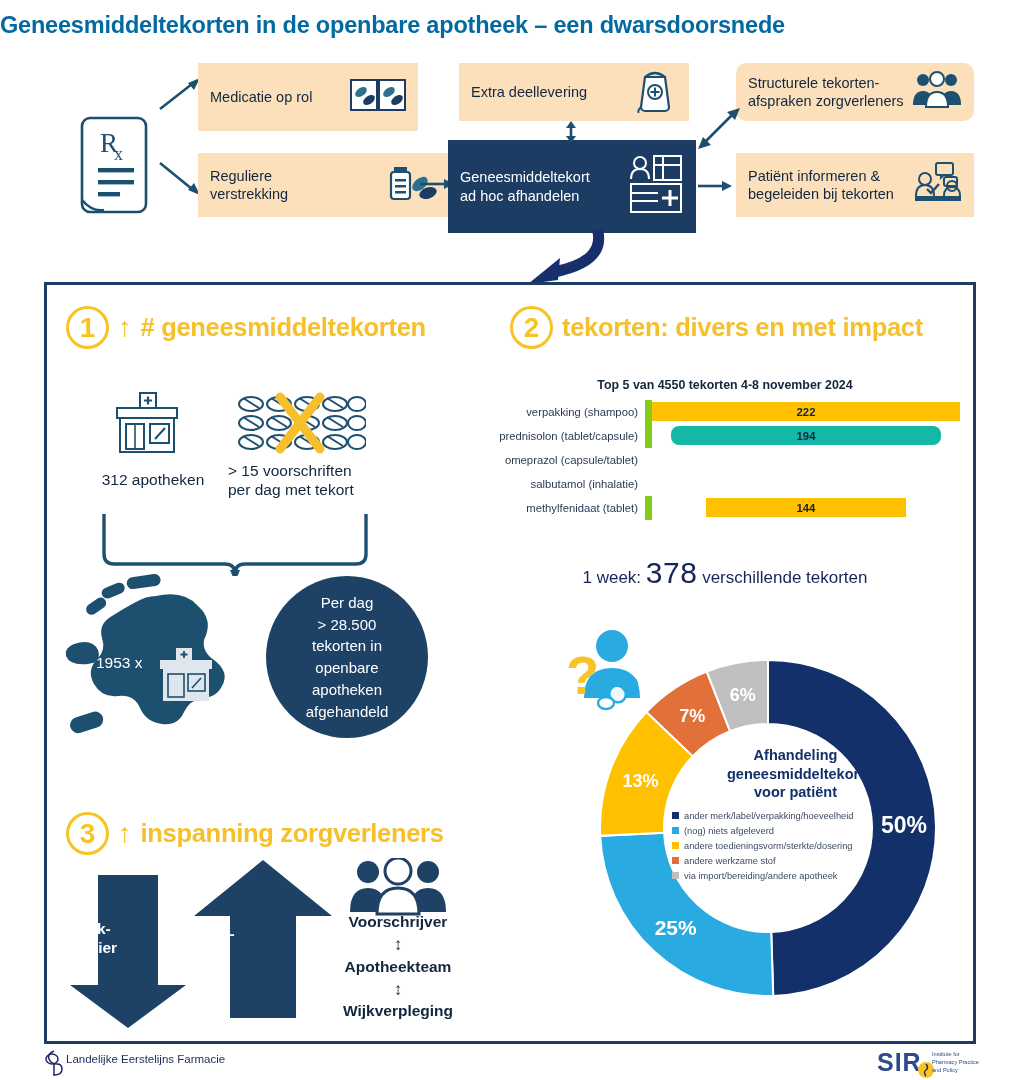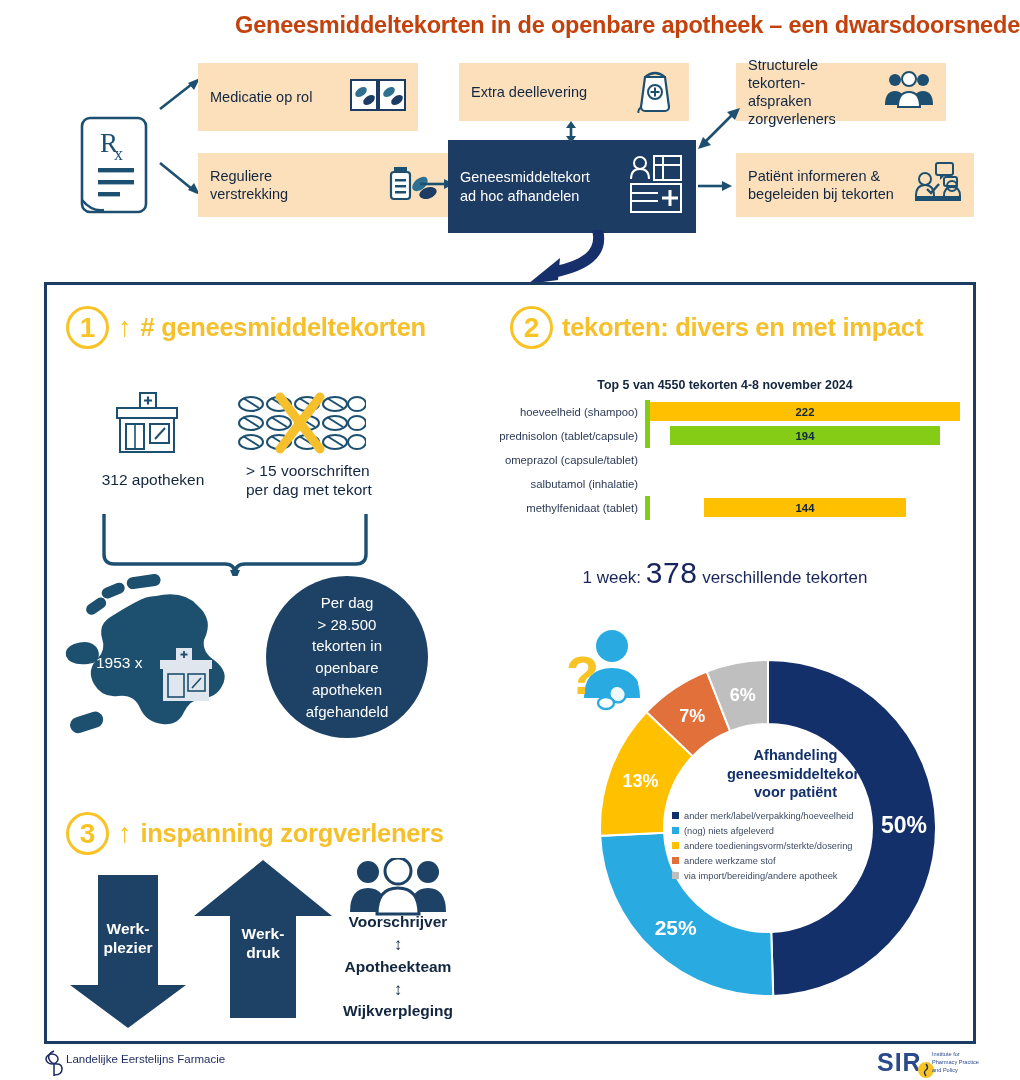--- a/index.html
+++ b/index.html
@@ -9,23 +9,23 @@
     font-family:"Liberation Sans", sans-serif;
     color:#1b2a5e;
     position:relative;
     overflow:hidden;
   }
   .canvas{position:relative;width:1020px;height:1080px;}
 
   
   #main-title{
     position:absolute;left:0;top:12px;width:1020px;
-    text-align:right;
+    text-align:left;
     font-size:23.5px;font-weight:bold;letter-spacing:-.2px;
-    color:#c2410c;
+    color:#0369a1;
   }
 
   
   .flow{position:absolute;left:0;top:55px;width:1020px;height:195px;}
   .fbox{
     position:absolute;
     background:#fce0bc;
     display:flex;align-items:center;
     padding:0 12px;
     box-sizing:border-box;
@@ -89,21 +89,21 @@
     font-size:12.4px;font-weight:bold;color:#12263f;
   }
   .bar-rows{position:absolute;left:0;top:22px;width:470px;}
   .bar-row{height:24px;display:flex;align-items:center;}
   .bar-cat{
     width:155px;text-align:right;padding-right:7px;
     font-size:11.3px;color:#2b3a55;box-sizing:border-box;
   }
   .bar-track{
     position:relative;flex:1 1 auto;height:24px;
-    border-left:5px solid #84cc16;
+    border-left:7px solid #84cc16;
   }
   .bar-fill{
     position:absolute;top:2px;height:19px;
     background:#ffc000;
     display:flex;align-items:center;justify-content:center;
     font-size:11.3px;font-weight:bold;color:#12263f;
   }
 
   
   #week-line{
@@ -124,21 +124,21 @@
     line-height:1.28;
   }
   #donut-legend{margin-top:9px;width:100%;}
   .lg-row{display:flex;align-items:center;margin-bottom:5px;white-space:nowrap;}
   .lg-sw{width:7px;height:7px;margin-right:5px;flex:0 0 auto;}
   .lg-tx{font-size:9.3px;color:#3d4b63;}
 
   
   .arrow-label{
     position:absolute;color:#ffffff;font-weight:bold;font-size:15.5px;
-    text-align:center;line-height:1.2;
+    line-height:1.2;
   }
   .chain-txt{
     position:absolute;width:200px;text-align:center;
     font-size:15.5px;font-weight:bold;color:#12263f;
   }
   .chain-ar{
     position:absolute;width:200px;text-align:center;
     font-size:17px;color:#12263f;
   }
 
@@ -205,21 +205,21 @@
         <svg width="42" height="46" viewBox="0 0 42 46">
           <path d="M10 10 h20 l4 30 a4 4 0 0 1 -4 4 h-20 a4 4 0 0 1 -4 -4 z" fill="#fff" stroke="#1d5070" stroke-width="2.2"></path>
           <path d="M10 10 q10 -8 20 0" fill="none" stroke="#1d5070" stroke-width="2.2"></path>
           <circle cx="20" cy="25" r="7" fill="none" stroke="#1d5070" stroke-width="2"></circle>
           <path d="M20 20.5 v9 M15.5 25 h9" stroke="#1d5070" stroke-width="2"></path>
           <path d="M6 40 q-4 4 -2 6" fill="none" stroke="#1d5070" stroke-width="2"></path>
         </svg>
       </span>
     </div>
 
-    <div class="fbox" style="left:736px;top:8px;width:210px;height:58px;">
+    <div class="fbox" style="left:736px;top:8px;width:238px;height:58px;border-radius:10px;">
       <span class="txt" style="white-space:pre-line;">Structurele tekorten-
 afspraken zorgverleners</span>
       <span class="ic">
         <svg width="50" height="38" viewBox="0 0 50 38">
           <circle cx="11" cy="9" r="6" fill="#1d5070"></circle>
             <path d="M1 34 q0 -14 10 -14 q10 0 10 14 z" fill="#1d5070"></path>
           <circle cx="39" cy="9" r="6" fill="#1d5070"></circle>
             <path d="M29 34 q0 -14 10 -14 q10 0 10 14 z" fill="#1d5070"></path>
           <circle cx="25" cy="8" r="7" fill="#fff" stroke="#1d5070" stroke-width="2"></circle>
           <path d="M14 36 q0 -15 11 -15 q11 0 11 15 z" fill="#fff" stroke="#1d5070" stroke-width="2"></path>
@@ -343,21 +343,21 @@
         <ellipse cx="43" cy="50" rx="12" ry="7"></ellipse>
       <ellipse cx="71" cy="50" rx="12" ry="7"></ellipse>
         <ellipse cx="99" cy="50" rx="12" ry="7"></ellipse>
         <ellipse cx="121" cy="50" rx="9" ry="7"></ellipse>
       <path d="M7 6 l16 10 M35 6 l16 10 M63 6 l16 10 M91 6 l16 10"></path>
       <path d="M7 25 l16 10 M35 25 l16 10 M63 25 l16 10 M91 25 l16 10"></path>
       <path d="M7 44 l16 10 M35 44 l16 10 M63 44 l16 10 M91 44 l16 10"></path>
     </g>
     <path d="M44 5 L84 57 M84 5 L44 57" stroke="#f5c02b" stroke-width="9" stroke-linecap="round"></path>
   </svg>
-  <div class="lbl-dark" style="position:absolute;left:228px;top:461px;width:148px;white-space:pre-line;margin-left:18px;">&gt; 15 voorschriften
+  <div class="lbl-dark" style="position:absolute;left:228px;top:461px;width:148px;white-space:pre-line;">&gt; 15 voorschriften
 per dag met tekort</div>
 
   <svg class="brace" style="left:100px;top:512px;width:270px;height:64px;" viewBox="0 0 270 64">
     <path d="M4 2 v40 q0 10 10 10 h111 q10 0 10 10 q0 -10 10 -10 h111 q10 0 10 -10 v-40" fill="none" stroke="#1d5070" stroke-width="3.4"></path>
     <polygon points="135,70 130,58 140,58" fill="#1d5070"></polygon>
   </svg>
 
   <svg style="position:absolute;left:64px;top:574px;width:210px;height:200px;" viewBox="0 0 210 200">
     <g fill="#1d4f6e">
       <rect x="62" y="4" width="34" height="12" rx="6" transform="rotate(-8 62 4)"></rect>
@@ -392,29 +392,29 @@
 
   <div class="sec-head" style="left:510px;top:306px;">
     <div class="num-circle">2</div>
     <div class="sec-title">tekorten: divers en met impact</div>
   </div>
 
   <div id="bar-chart">
     <div id="bar-title">Top 5 van 4550 tekorten 4-8 november 2024</div>
     <div class="bar-rows" id="bar-rows">
         <div class="bar-row">
-          <div class="bar-cat">hoeveelheid (shampoo)</div>
+          <div class="bar-cat">verpakking (shampoo)</div>
           <div class="bar-track">
             <div class="bar-fill" style="background: rgb(255, 192, 0); width: 100%; left: 0%;">222</div>
           </div>
         </div>
         <div class="bar-row">
           <div class="bar-cat">prednisolon (tablet/capsule)</div>
           <div class="bar-track">
-            <div class="bar-fill" style="background: #84cc16; width: 87.3874%; left: 6.30631%;">194</div>
+            <div class="bar-fill" style="background: #14b8a6; width: 87.3874%; left: 6.30631%; border-radius: 8px;">194</div>
           </div>
         </div>
         <div class="bar-row">
           <div class="bar-cat">omeprazol (capsule/tablet)</div>
         </div>
         <div class="bar-row">
           <div class="bar-cat">salbutamol (inhalatie)</div>
         </div>
         <div class="bar-row">
           <div class="bar-cat">methylfenidaat (tablet)</div>

